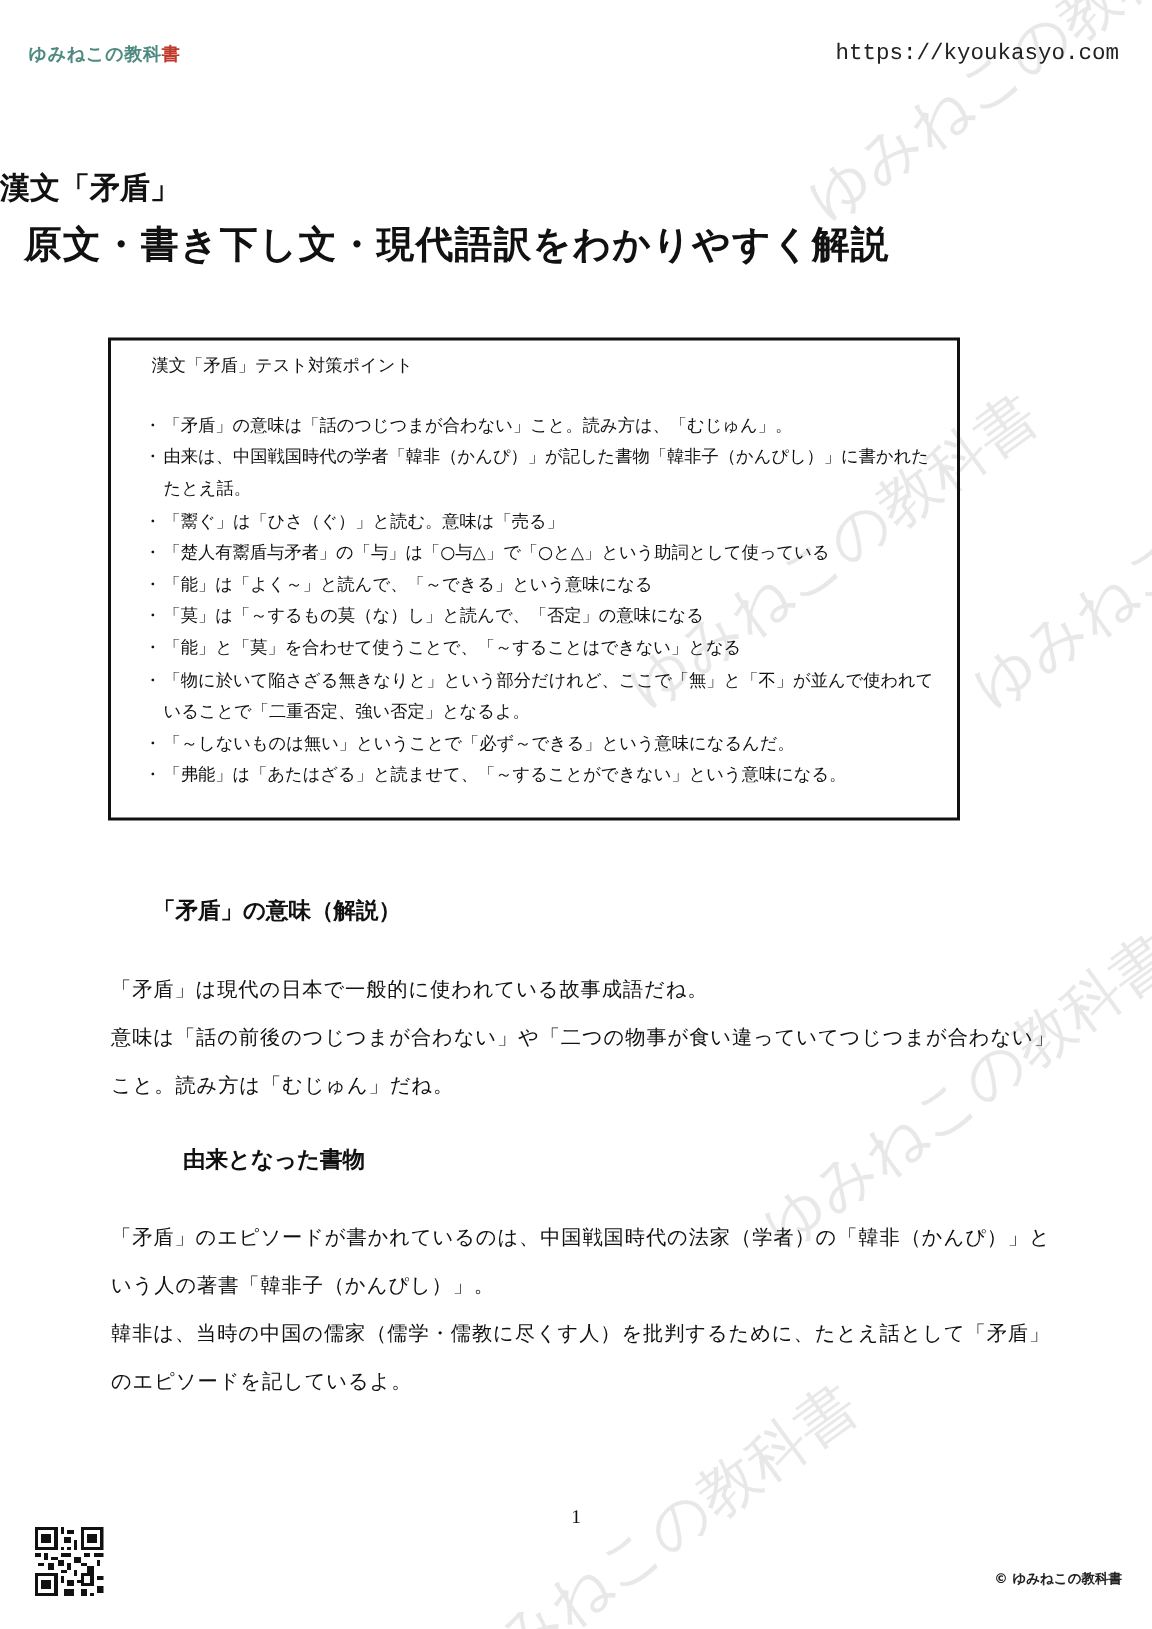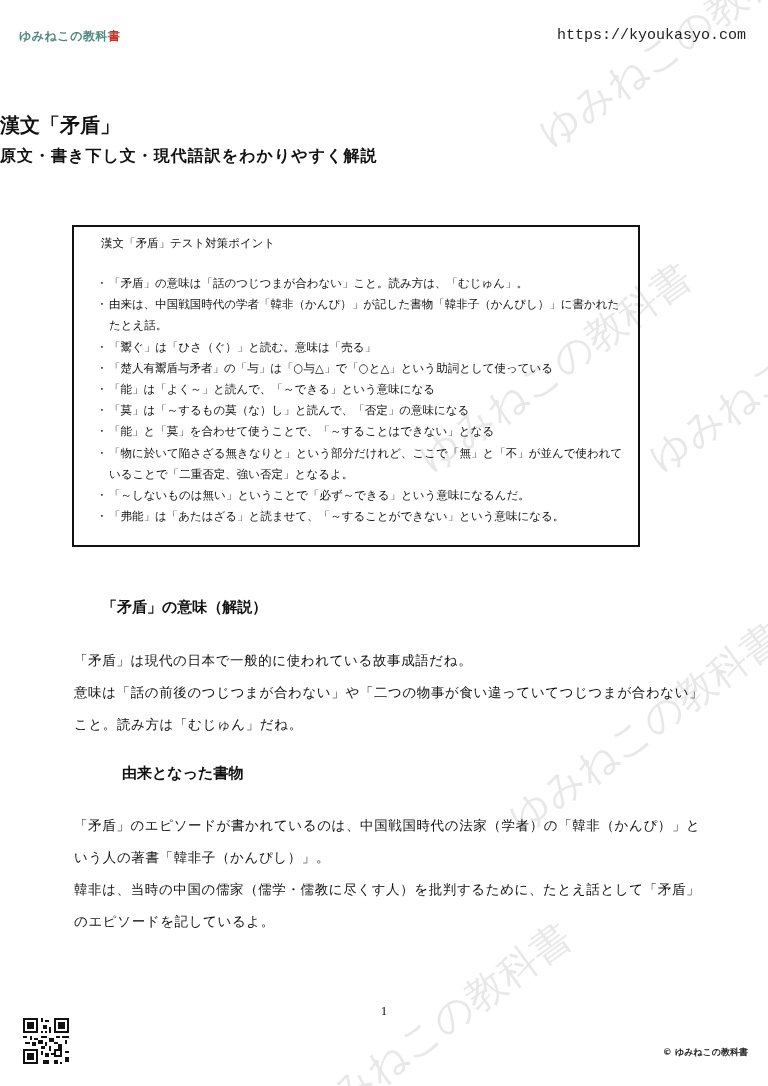--- a/index.html
+++ b/index.html
@@ -15,21 +15,21 @@
     .logo .accent { color: #c0392b; }
     .site-url {
       position: absolute; right: 22px; top: 27px;
       font-size: 15px; color: #222; font-family: Liberation Mono, monospace;
     }
     .title {
       position: absolute; left: 0; width: 624px; text-align: left;
       font-weight: bold; color: #111;
     }
     .title.l1 { top: 112px; font-size: 20px; }
-    .title.l2 { top: 146px; font-size: 16px; letter-spacing: 1px; }
+    .title.l2 { top: 146px; font-size: 25px; letter-spacing: 1px; padding-left: 16px; }
 
     .points-box {
       position: absolute; left: 72px; top: 225px; width: 564px; height: 318px;
       border: 2px solid #111; box-sizing: content-box;
     }
     .points-box .box-title {
       position: absolute; left: 27px; top: 9px; font-size: 11.5px;
     }
     .points-box ul {
       list-style: none; margin: 0; padding: 0;

